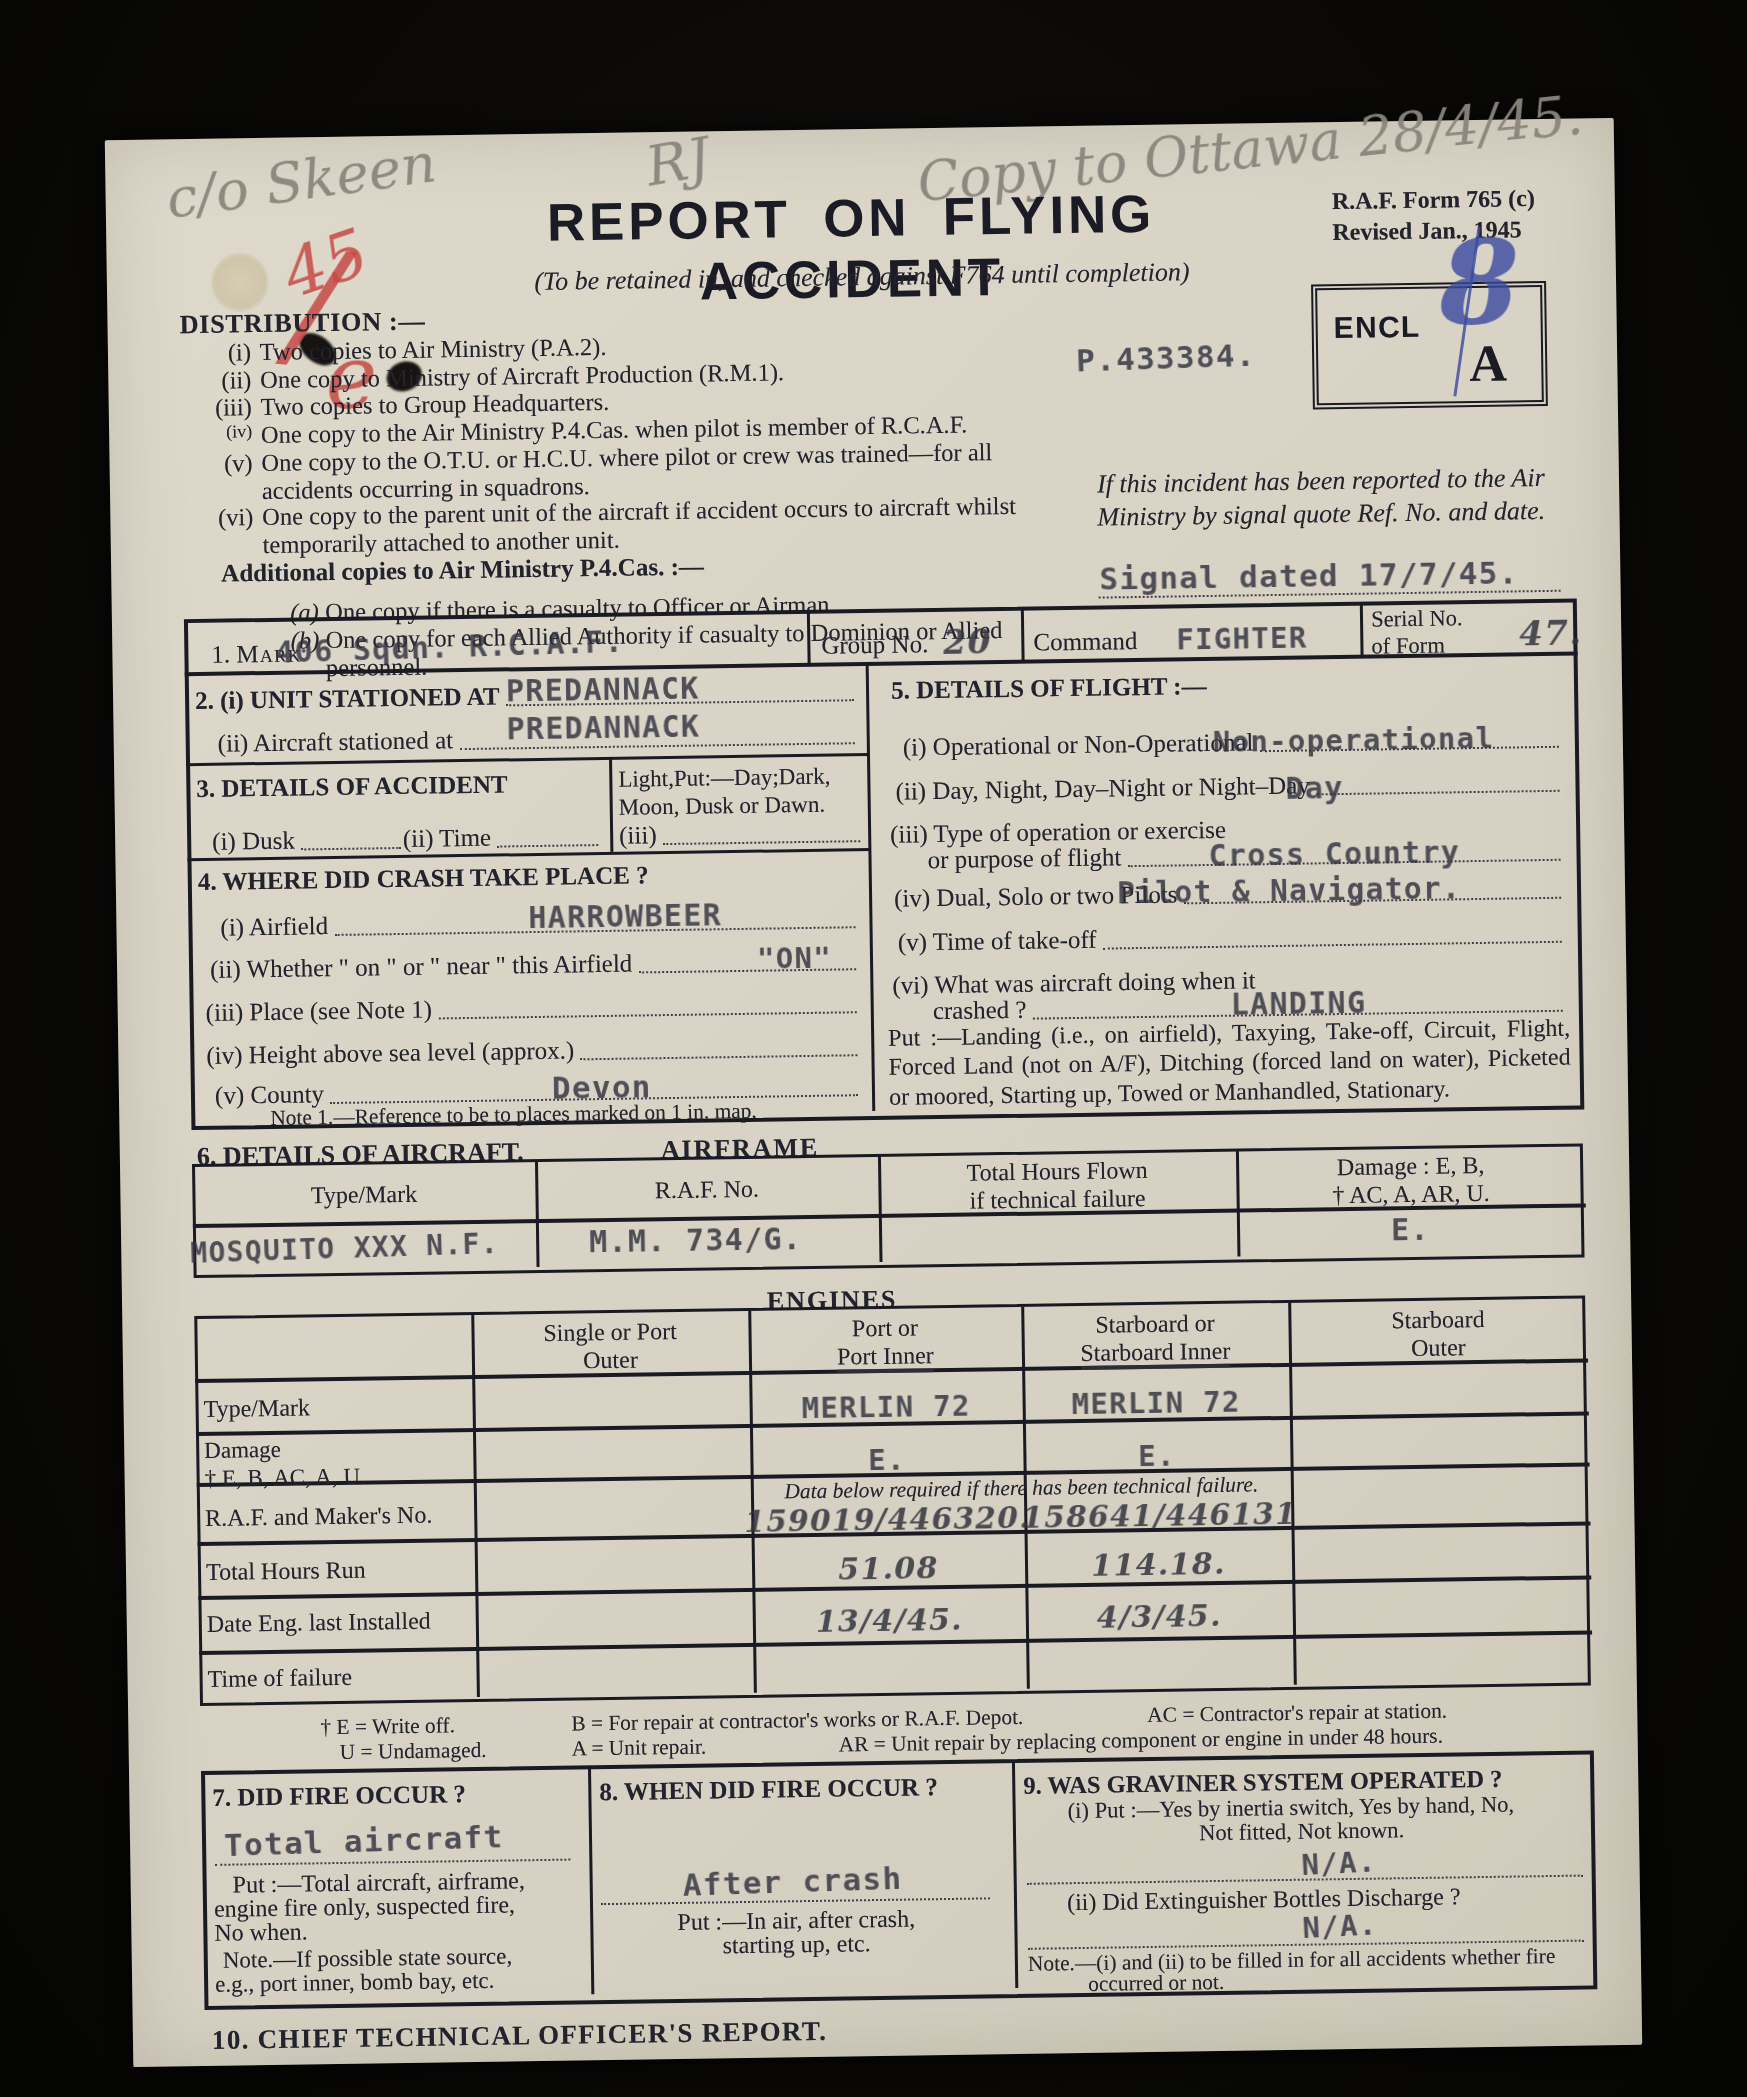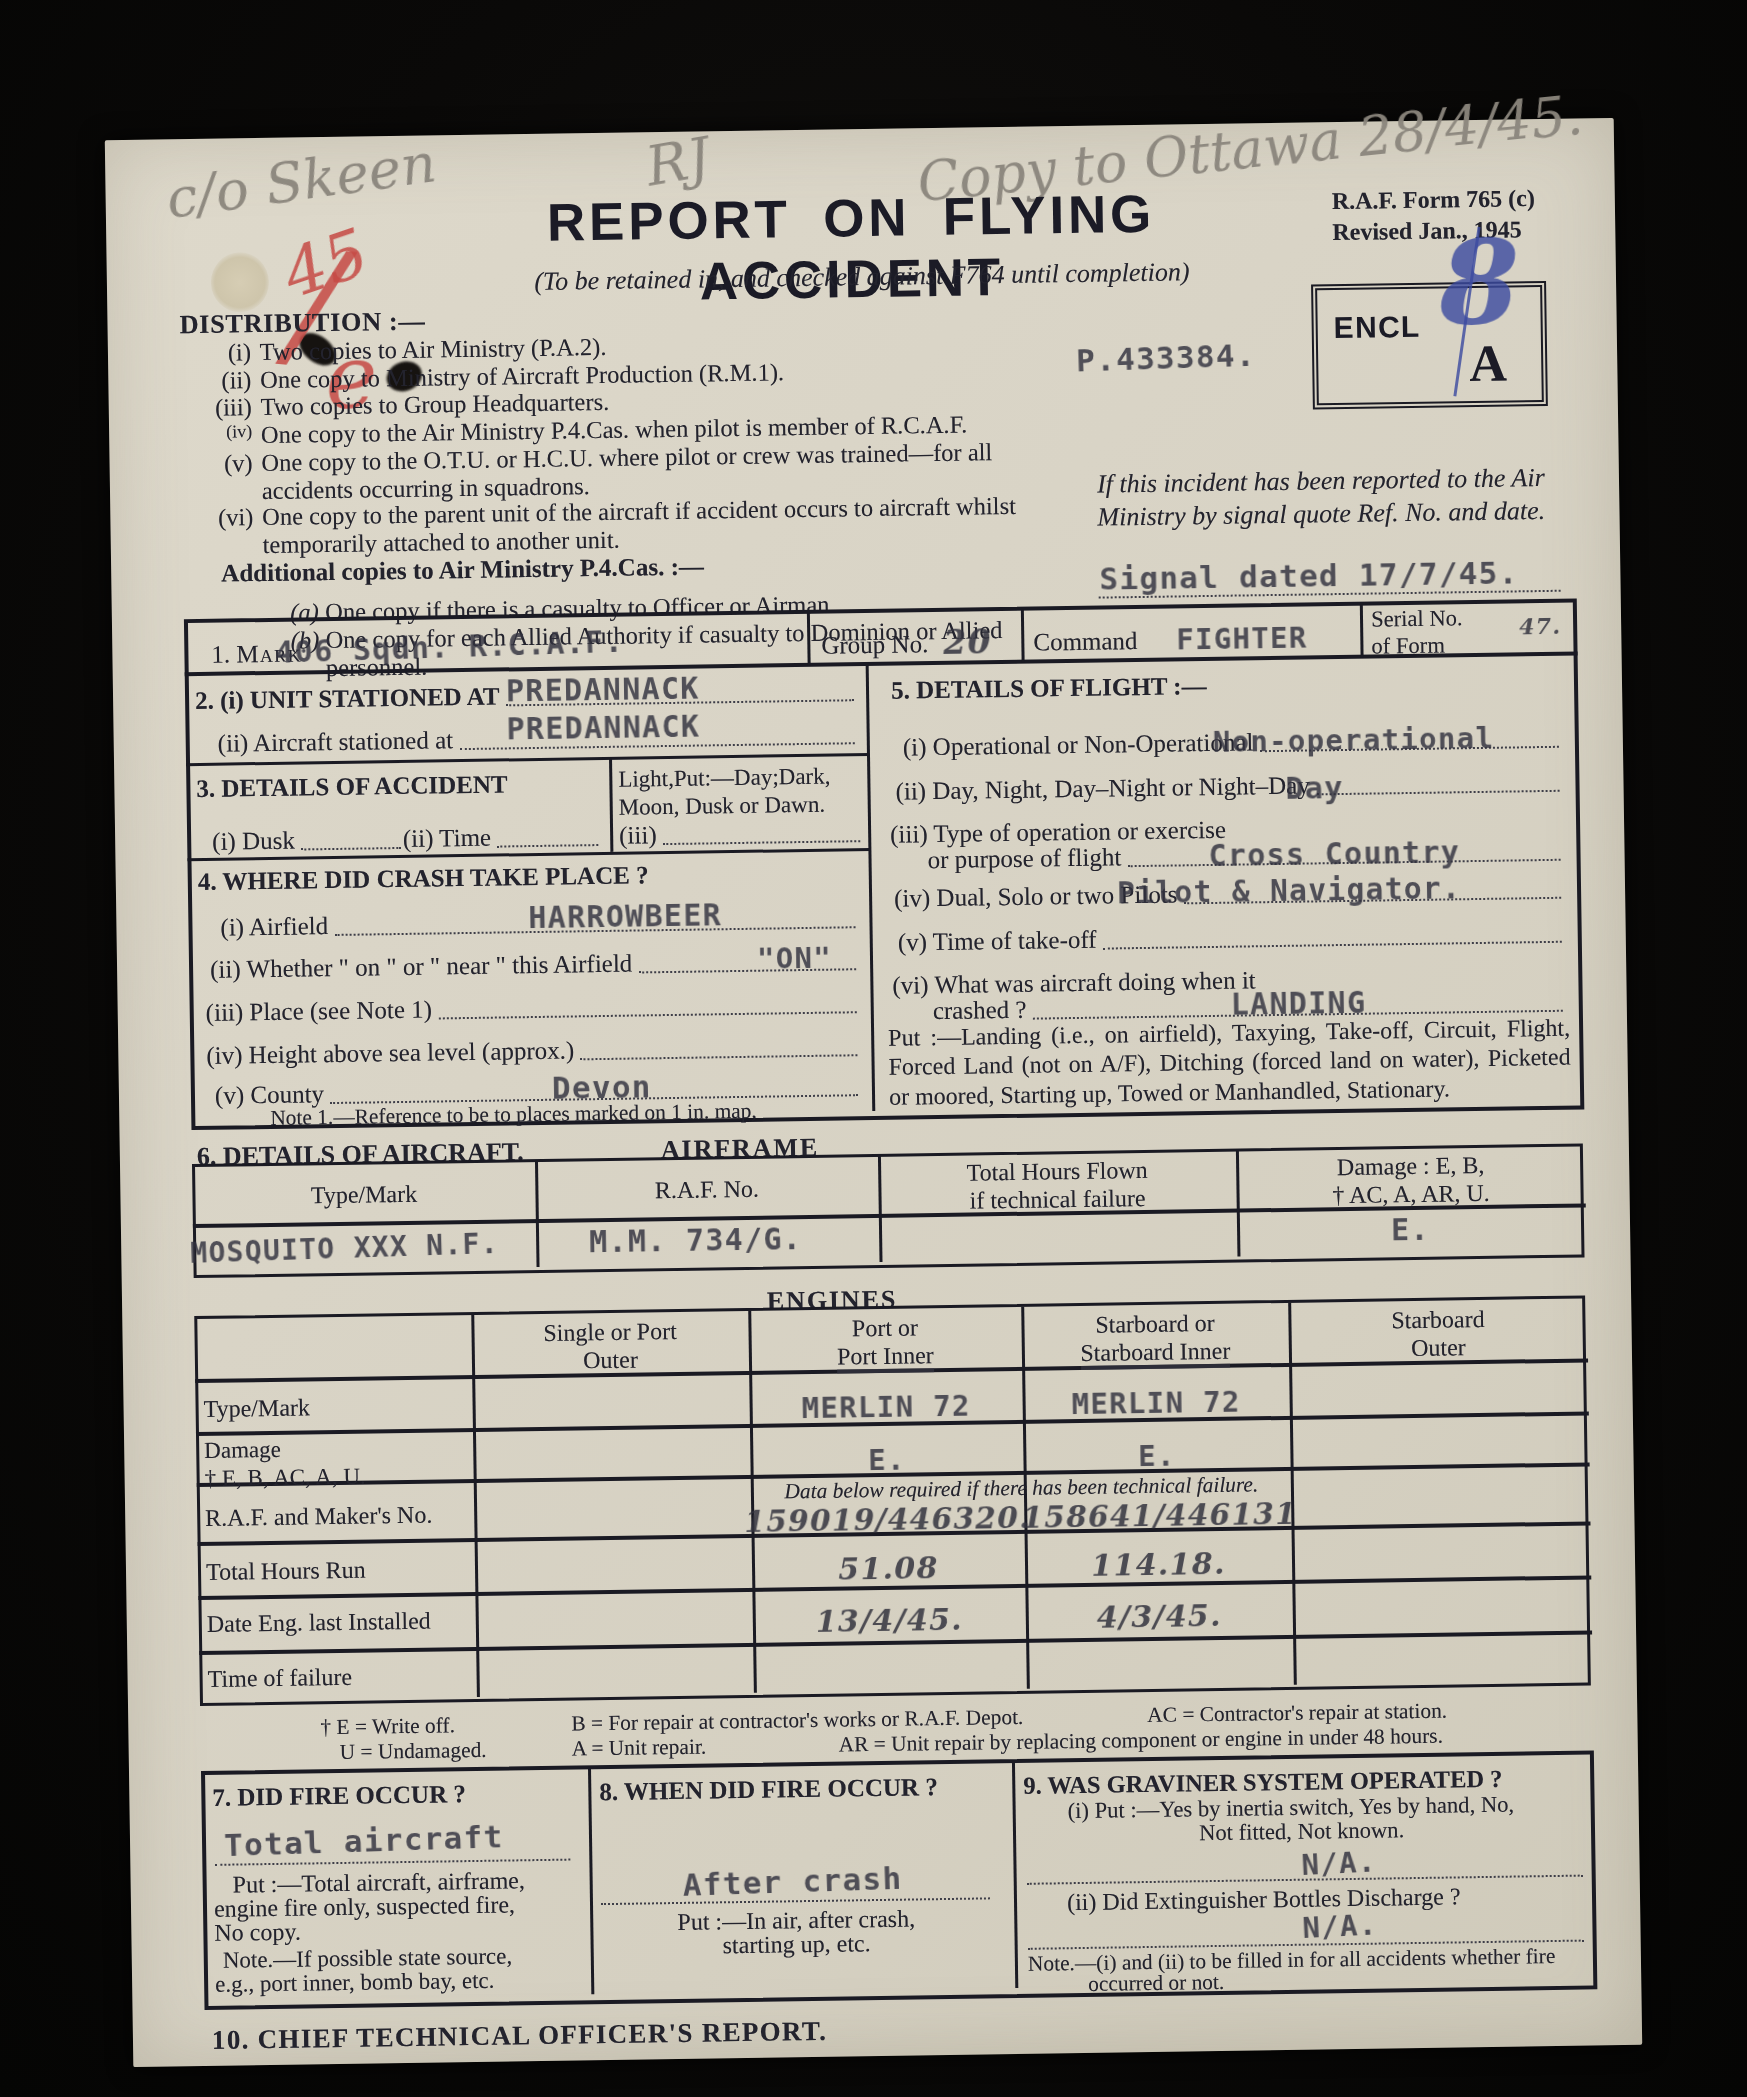--- a/index.html
+++ b/index.html
@@ -130,21 +130,21 @@
   </div>
   <div class="abs typ" style="left:163px;top:494px;font-size:30px;transform:rotate(-1deg);">406 Sqdn. R.C.A.F.</div>
   <div class="abs ser" style="left:709px;top:502px;font-size:25px;">Group No.</div>
   <div class="abs hand" style="left:831px;top:495px;font-size:33px;">20</div>
   <div class="abs ser" style="left:921px;top:502px;font-size:25px;">Command</div>
   <div class="abs typ" style="left:1064px;top:498px;font-size:29px;">FIGHTER</div>
   <div class="abs ser" style="left:1259px;top:484px;font-size:22.6px;line-height:1.2;">
     <div>Serial No.</div>
     <div>of Form</div>
   </div>
-  <div class="abs hand" style="left:1407px;top:494px;font-size:22px;">47.</div>
+  <div class="abs hand" style="left:1407px;top:494px;font-size:34px;">47.</div>
 
   <div class="line" style="left:82px;top:548px;width:660px;">
     <span class="lbl ser b" style="font-size:25px;">2. (i) UNIT STATIONED AT</span>
     <span class="fill"></span>
   </div>
   <div class="abs typ" style="left:393px;top:539px;font-size:30px;">PREDANNACK</div>
   <div class="line" style="left:104px;top:591px;width:638px;">
     <span class="lbl ser" style="font-size:25px;">(ii) Aircraft stationed at</span>
     <span class="fill"></span>
   </div>
@@ -309,21 +309,21 @@
 
   <div class="box" style="left:72px;top:1632px;width:1385px;height:231px;border-width:4.4px;"></div>
   <div class="vl" style="left:459px;top:1635px;height:226px;"></div>
   <div class="vl" style="left:883px;top:1635px;height:226px;"></div>
 
   <div class="abs ser b" style="left:83px;top:1645px;font-size:25px;">7. DID FIRE OCCUR ?</div>
   <div class="abs typ" style="left:94px;top:1686px;font-size:31px;transform:rotate(-1deg);">Total aircraft</div>
   <div class="dl" style="left:85px;top:1724px;width:355px;"></div>
   <div class="abs ser" style="left:102px;top:1733px;font-size:24px;">Put :—Total aircraft, airframe,</div>
   <div class="abs ser" style="left:83px;top:1757px;font-size:24px;">engine fire only, suspected fire,</div>
-  <div class="abs ser" style="left:83px;top:1781px;font-size:24px;">No copy.</div>
+  <div class="abs ser" style="left:83px;top:1781px;font-size:24px;">No when.</div>
   <div class="abs ser" style="left:91px;top:1809px;font-size:23px;">Note.—If possible state source,</div>
   <div class="abs ser" style="left:83px;top:1833px;font-size:23px;">e.g., port inner, bomb bay, etc.</div>
 
   <div class="abs ser b" style="left:470px;top:1645px;font-size:25px;">8. WHEN DID FIRE OCCUR ?</div>
   <div class="abs typ" style="left:552px;top:1733px;font-size:31px;transform:rotate(-1deg);">After crash</div>
   <div class="dl" style="left:470px;top:1769px;width:389px;"></div>
   <div class="abs ser ctr" style="left:470px;top:1777px;width:390px;font-size:24px;">Put :—In air, after crash,</div>
   <div class="abs ser ctr" style="left:470px;top:1801px;width:390px;font-size:24px;">starting up, etc.</div>
 
   <div class="abs ser b" style="left:894px;top:1645px;font-size:24.5px;">9. WAS GRAVINER SYSTEM OPERATED ?</div>

